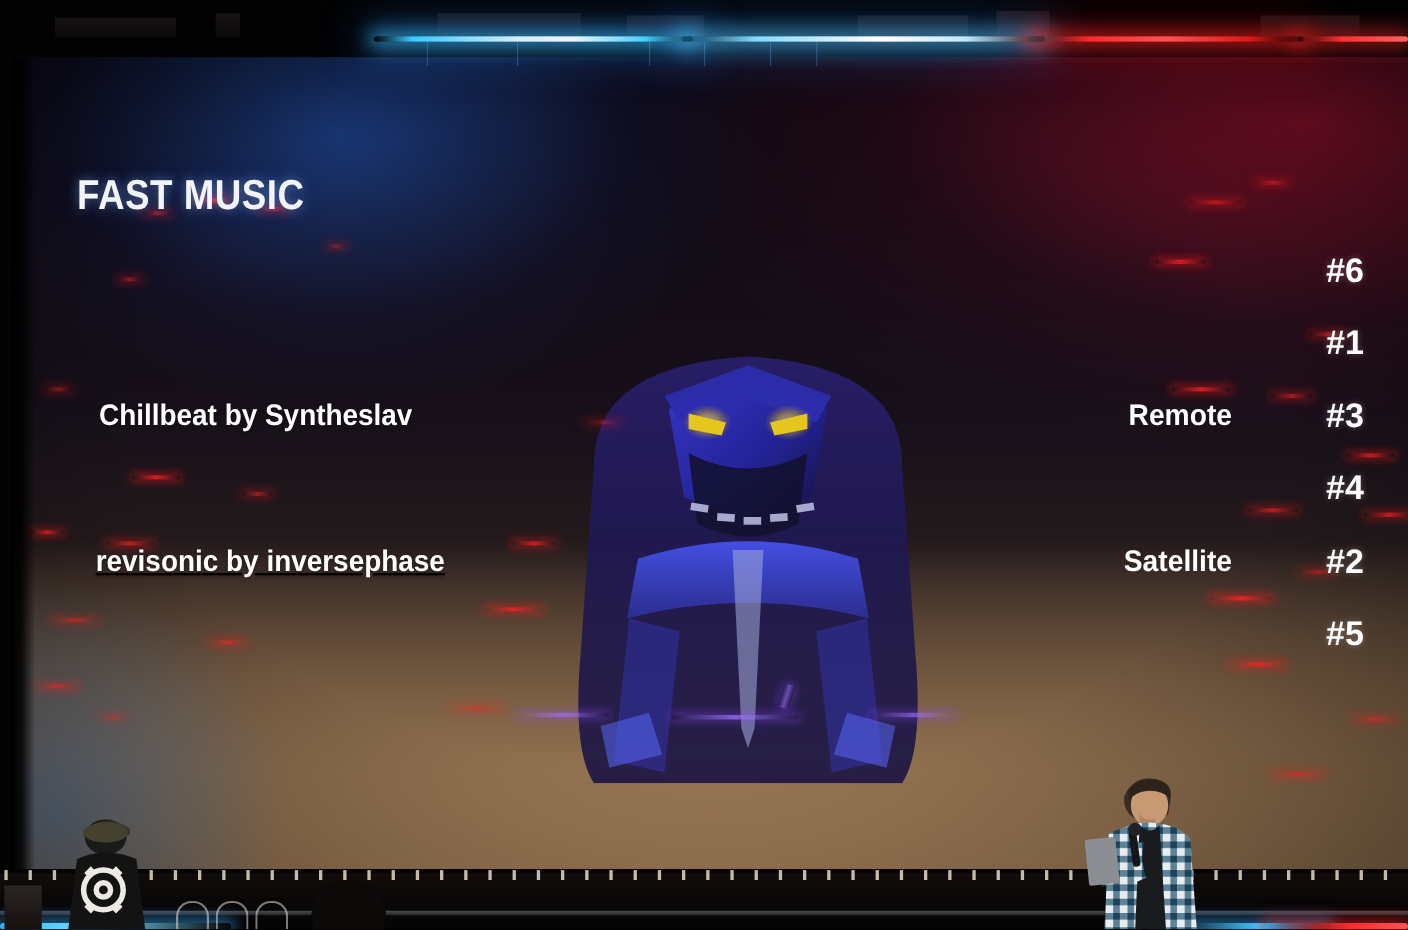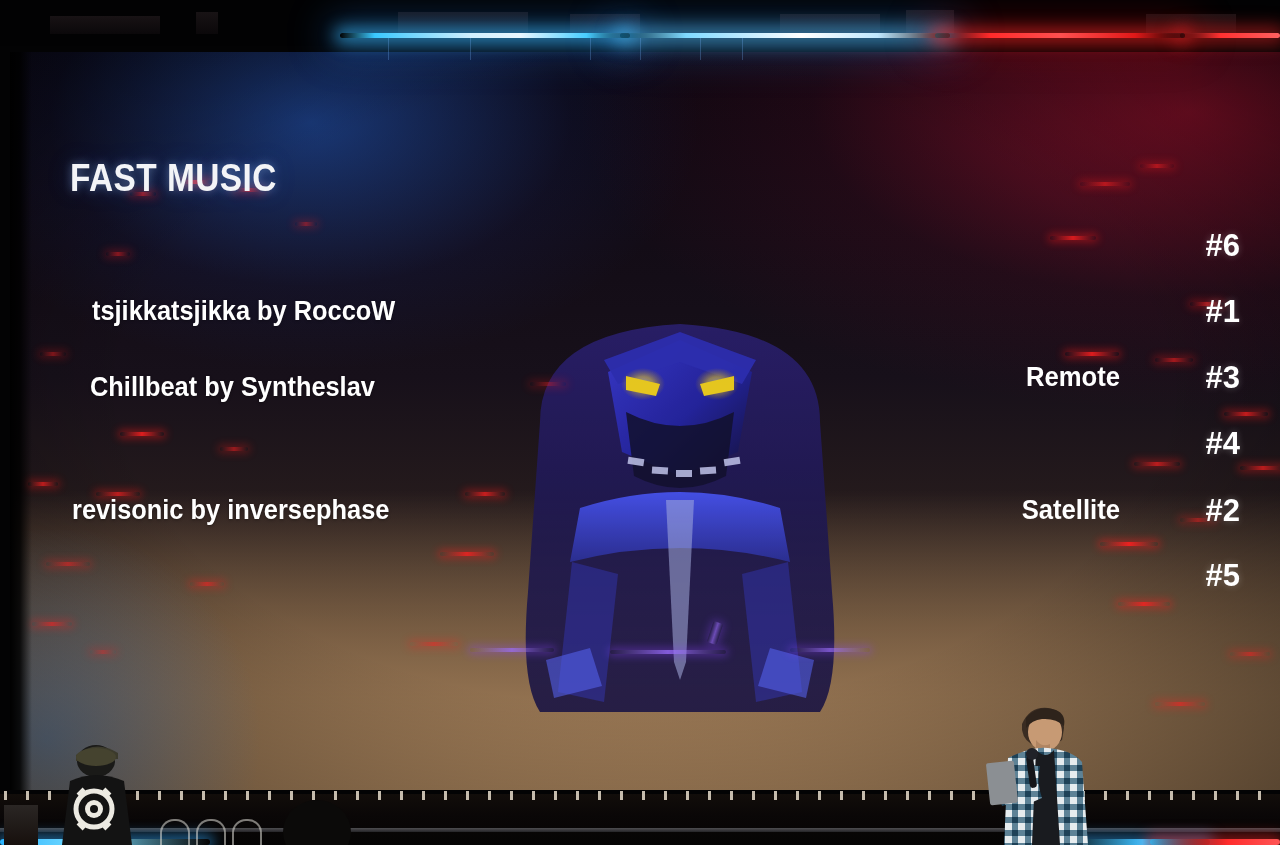--- a/index.html
+++ b/index.html
@@ -200,33 +200,29 @@
 
     <div class="pdash" style="left:460px; top:596px; width:84px; opacity:.75;"></div>
     <div class="pdash" style="left:600px; top:598px; width:116px; opacity:.8;"></div>
     <div class="pdash" style="left:780px; top:596px; width:80px; opacity:.7;"></div>
     <div class="pdash" style="left:700px; top:570px; width:10px; height:22px; opacity:.6; transform:rotate(18deg);"></div>
 
     <div id="slide-title">FAST MUSIC</div>
 
     <div class="rows" id="rows-container">
         <div class="meta rank" style="left: 1150px; width: 80px; top: 176px;">#6</div>
-        <div class="row" style="left: 70px; top: 233px; width: 910px; height: 52px;">
-          <div class="bar blue"></div>
-          <div class="row-label" style="margin-left: 12px;">tsjikkatsjikka by RoccoW</div>
-        </div>
         <div class="meta rank" style="left: 1150px; width: 80px; top: 242px;">#1</div>
-        <div class="row" style="left: 68px; top: 299px; width: 834px; height: 52px; align-items: flex-end;">
+        <div class="row" style="left: 68px; top: 299px; width: 834px; height: 52px;">
           <div class="bar blue"></div>
           <div class="row-label" style="margin-left: 12px;">Chillbeat by Syntheslav</div>
         </div>
         <div class="meta rank" style="left: 1150px; width: 80px; top: 308px;">#3</div>
         <div class="meta note" style="left: 850px; width: 260px; top: 310px;">Remote</div>
         <div class="meta rank" style="left: 1150px; width: 80px; top: 374px;">#4</div>
-        <div class="row" style="left: 50px; top: 432px; width: 850px; height: 52px;">
+        <div class="row" style="left: 65px; top: 432px; width: 850px; height: 52px; text-decoration: underline;">
           <div class="bar blue"></div>
           <div class="row-label" style="margin-left: 12px;">revisonic by inversephase</div>
         </div>
         <div class="meta rank" style="left: 1150px; width: 80px; top: 441px;">#2</div>
         <div class="meta note" style="left: 850px; width: 260px; top: 443px;">Satellite</div>
         <div class="meta rank" style="left: 1150px; width: 80px; top: 506px;">#5</div>
       </div>
 
     <div class="scr-edge-l"></div>
     <div class="scr-vig"></div>

